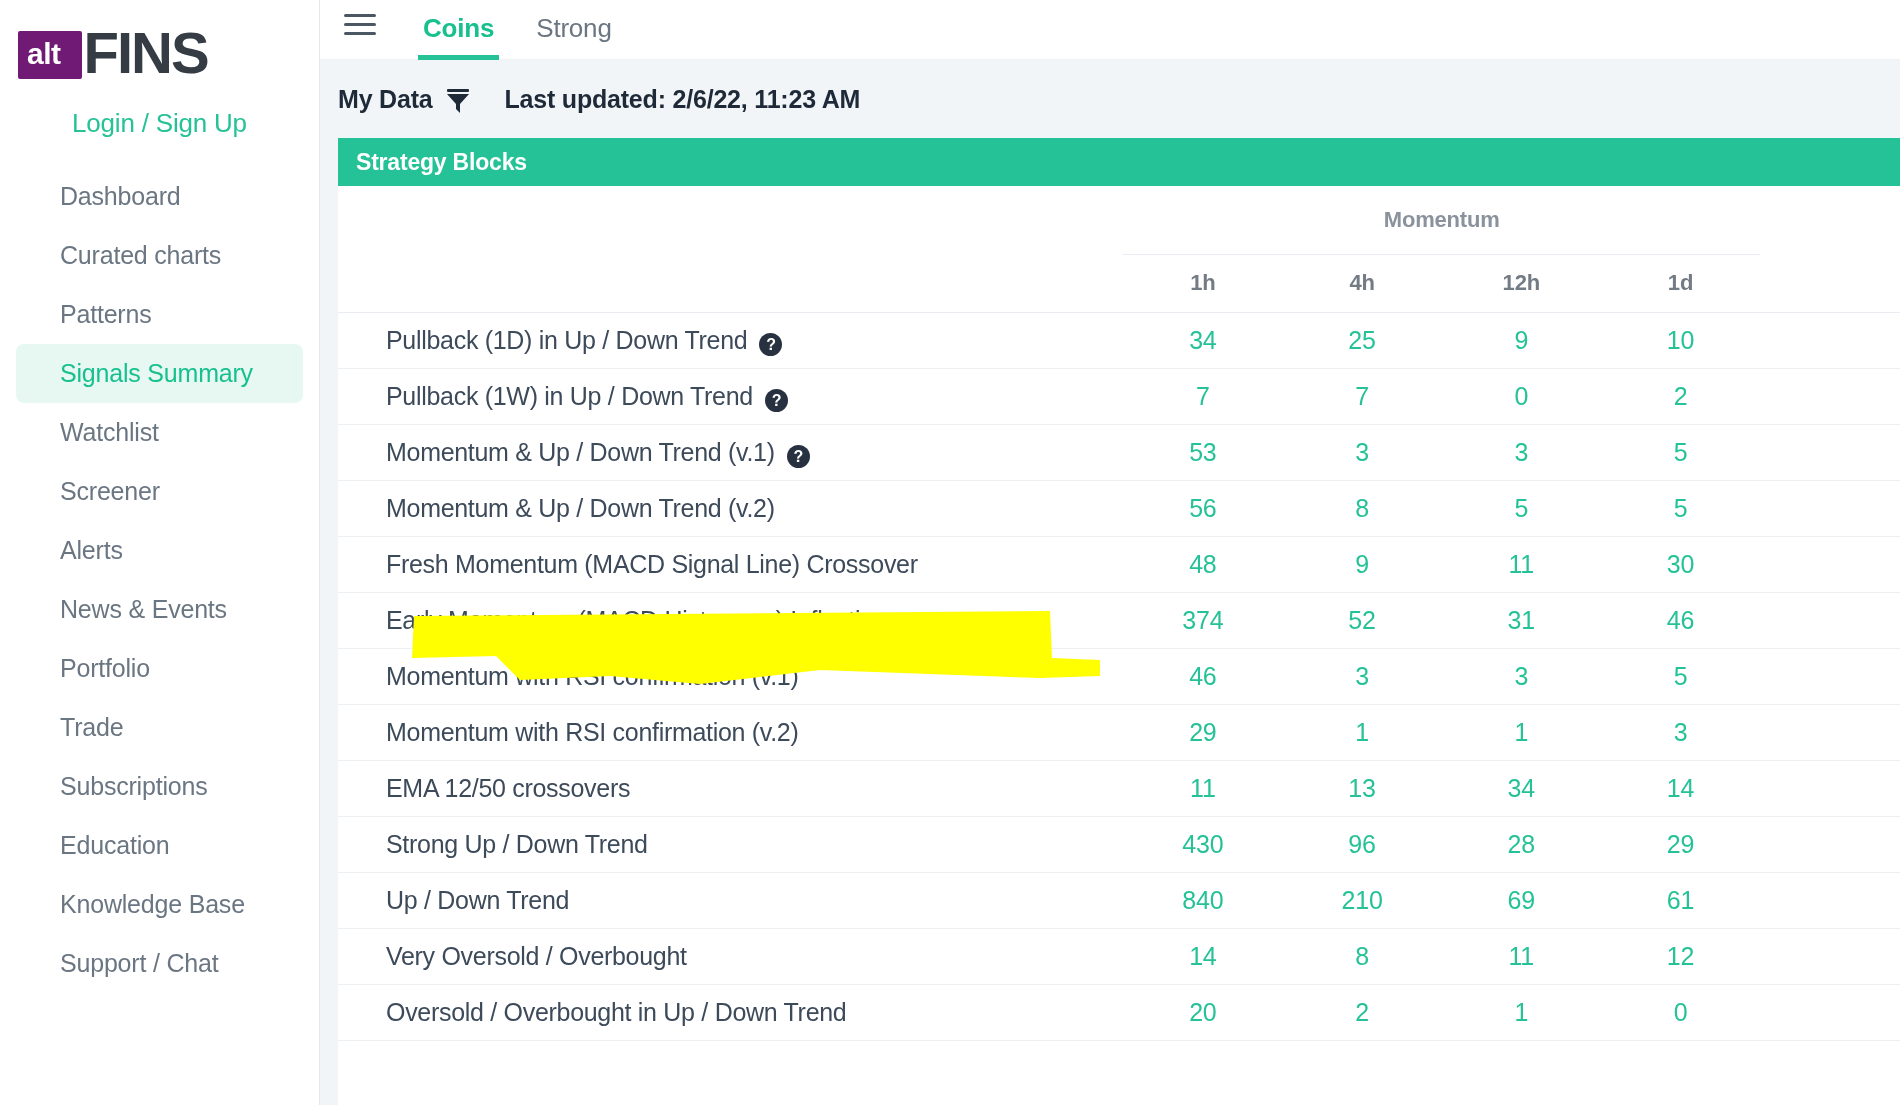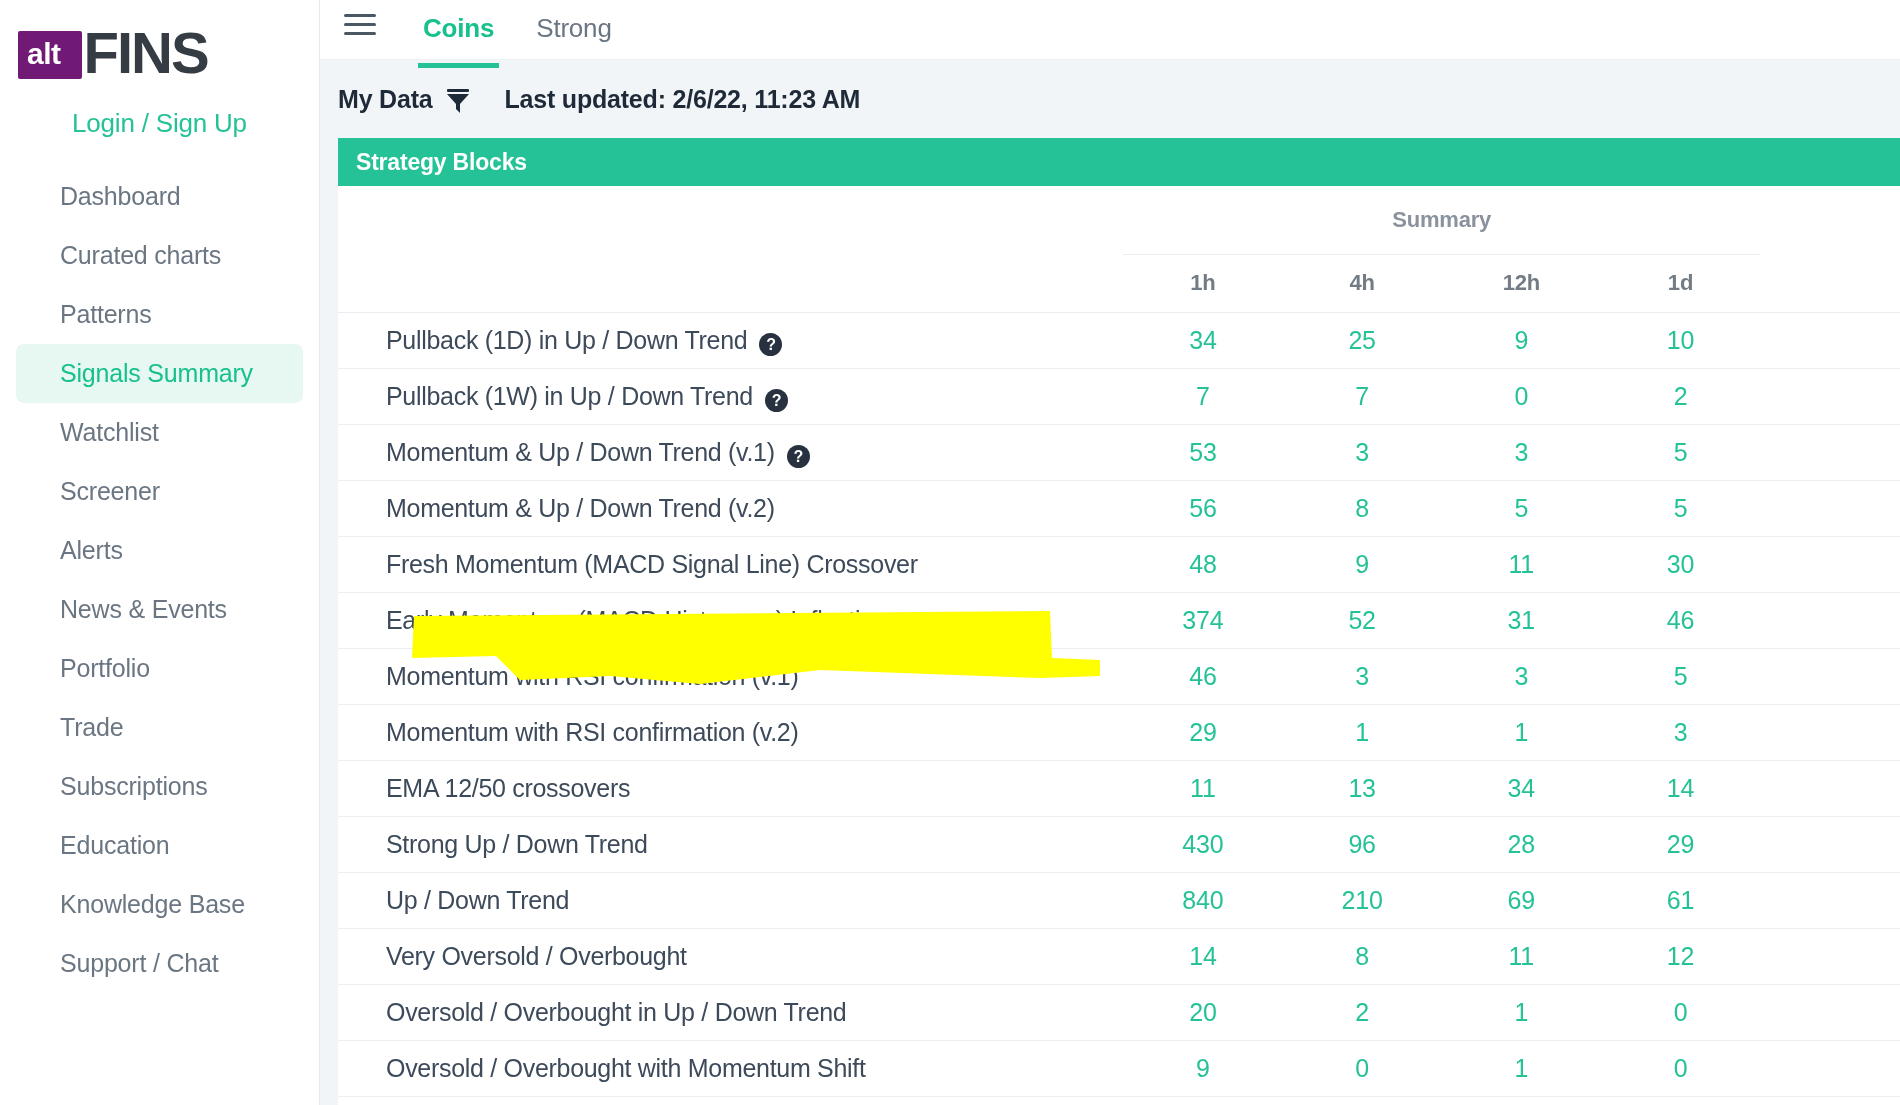--- a/index.html
+++ b/index.html
@@ -113,21 +113,21 @@
     margin-bottom: 6px;
   }
   .tabs { display: flex; height: 60px; align-items: flex-start; }
   .tab {
     font-size: 26px;
     color: #6b7683;
     padding: 13px 5px 0 5px;
     margin-right: 32px;
     cursor: pointer;
     position: relative;
-    height: 68px;
+    height: 60px;
     letter-spacing: -0.2px;
   }
   .tab.active { color: #17c08d; font-weight: bold; }
   .tab.active::after {
     content: "";
     position: absolute;
     left: 0; right: 0; bottom: 0;
     height: 5px;
     background: #25c297;
   }
@@ -323,21 +323,21 @@
               <col class="c-name">
               <col class="c-val">
               <col class="c-val">
               <col class="c-val">
               <col class="c-val">
               <col class="c-pad">
             </colgroup>
           <thead>
             <tr class="group-row" id="group-row">
                 <th class="blank"></th>
-                <th colspan="4">Summary</th>
+                <th colspan="4">Momentum</th>
                 <th class="blank"></th>
               </tr>
             <tr class="sub-row" id="sub-row">
                 <th class="blank"></th>
                 <th>1h</th>
                 <th>4h</th>
                 <th>12h</th>
                 <th>1d</th>
                 <th></th>
               </tr>
@@ -440,28 +440,20 @@
                 <td></td>
               </tr>
               <tr>
                 <td class="name"><span>Oversold / Overbought in Up / Down Trend</span></td>
                 <td class="val">20</td>
                 <td class="val">2</td>
                 <td class="val">1</td>
                 <td class="val">0</td>
                 <td></td>
               </tr>
-              <tr>
-                <td class="name"><span>Oversold / Overbought with Momentum Shift</span></td>
-                <td class="val">9</td>
-                <td class="val">0</td>
-                <td class="val">1</td>
-                <td class="val">0</td>
-                <td></td>
-              </tr>
             </tbody>
         </table>
       </div>
     </div>
 
   </section>
 
   <svg class="highlight" style="left:400px; top:598px; width:700px; height:92px;" viewBox="0 0 700 92" aria-hidden="true">
     <path d="M14,18 L650,13 L652,60 L700,62 L700,78 L640,80 L420,72 L300,86 L210,78 L120,82 L96,58 L12,60 Z" fill="#ffff00"></path>
   </svg>

